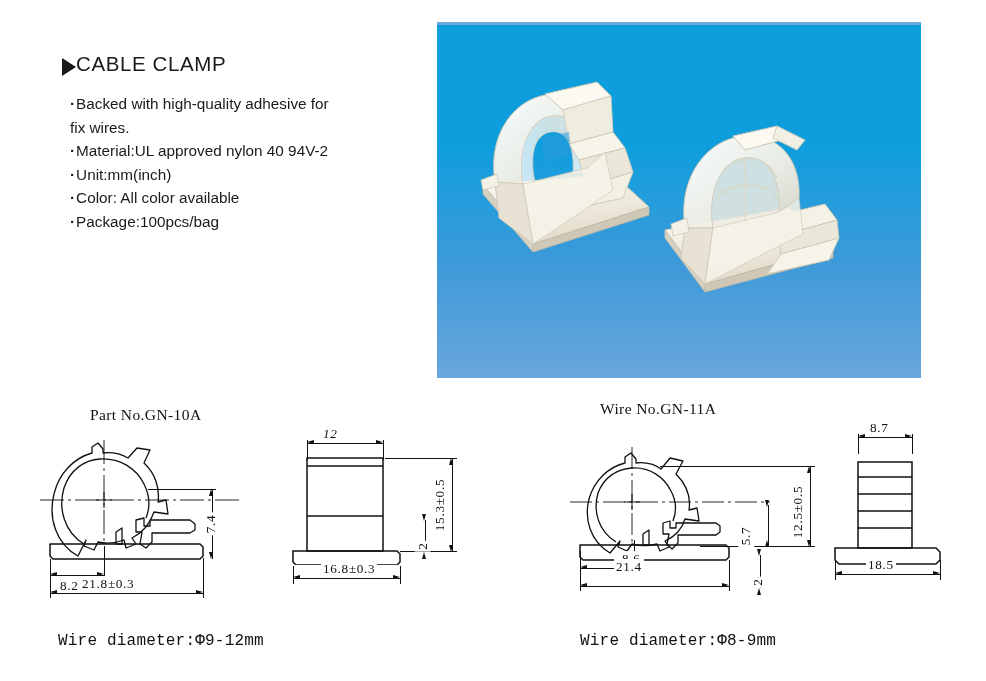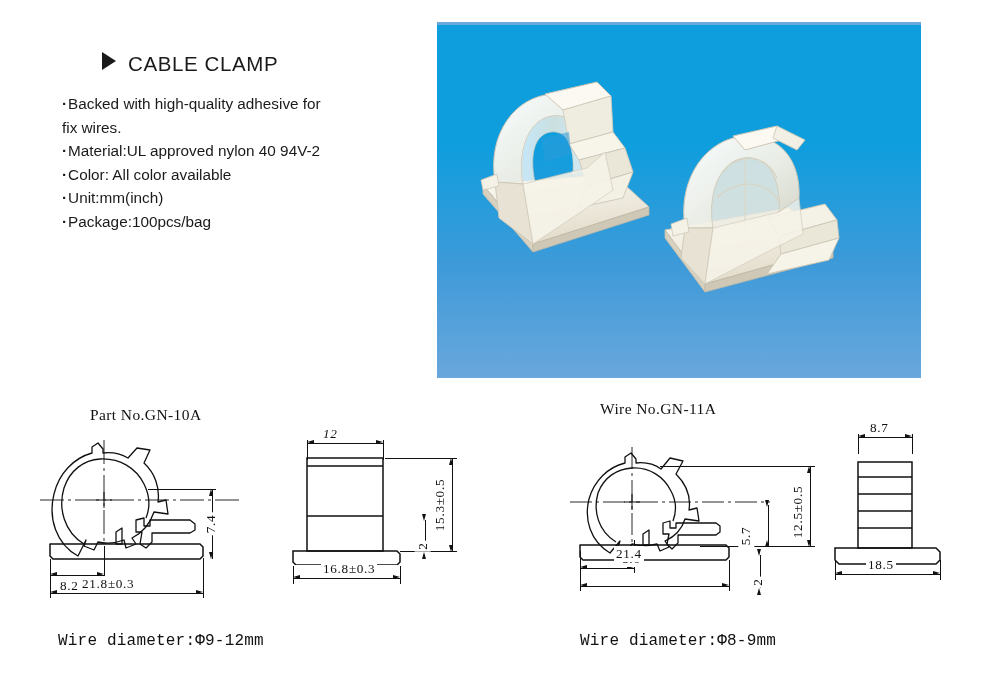--- a/index.html
+++ b/index.html
@@ -24,24 +24,22 @@
 
   
   .spec-block {
     position: absolute;
     left: 62px;
     top: 52px;
     width: 350px;
   }
   .title-row {
     display: flex;
-    align-items: flex-start;
-    gap: 12px;
+    align-items: flex-end;
     margin-bottom: 16px;
-    margin-left: 40px;
   }
   .tri-bullet {
     width: 0;
     height: 0;
     border-left: 14px solid #1a1a1a;
     border-top: 9px solid transparent;
     border-bottom: 9px solid transparent;
     flex: 0 0 auto;
   }
   .title-text {
@@ -54,20 +52,21 @@
     list-style: none;
     margin: 0;
     padding: 0;
   }
   .spec-list li {
     font-size: 15.3px;
     line-height: 23.5px;
     color: #1a1a1a;
     white-space: pre-wrap;
     font-family: "Liberation Sans", sans-serif;
+    margin-left: 8px;
   }
   .spec-list li::before {
     content: "\00B7";
     font-weight: bold;
     margin-right: 1px;
   }
 
   
   .photo {
     position: absolute;
@@ -150,22 +149,22 @@
 
   <div class="spec-block">
     <div class="title-row">
       <div class="tri-bullet"></div>
       <div class="title-text">CABLE CLAMP</div>
     </div>
     <ul class="spec-list">
       <li>Backed with high-quality adhesive for
 fix wires.</li>
       <li>Material:UL approved nylon 40 94V-2</li>
+      <li>Unit:mm(inch)</li>
       <li>Color: All color available</li>
-      <li>Unit:mm(inch)</li>
       <li>Package:100pcs/bag</li>
     </ul>
   </div>
 
   <div class="photo">
     <div class="topstrip"></div>
     <svg width="484" height="356" viewBox="0 0 484 356">
       <defs>
         <linearGradient id="bodyA" x1="0" y1="0" x2="1" y2="1">
           <stop offset="0" stop-color="#ffffff" stop-opacity="0.97"></stop>
@@ -389,21 +388,21 @@
   <div class="hline" style="left:580px; top:568px; width:54px;"></div>
   <div class="arrow-l" style="left:580px; top:565.4px;"></div>
   <div class="arrow-r" style="left:627px; top:565.4px;"></div>
   <div class="dim-text" style="left:588px; top:551px;margin-left:32px;">8.6</div>
 
   <div class="ext" style="left:580px; top:573px; height:18px;"></div>
   <div class="ext" style="left:729px; top:560px; height:31px;"></div>
   <div class="hline" style="left:580px; top:586px; width:149px;"></div>
   <div class="arrow-l" style="left:580px; top:583.4px;"></div>
   <div class="arrow-r" style="left:722px; top:583.4px;"></div>
-  <div class="dim-text" style="left:614px; top:546px;">21.4</div>
+  <div class="dim-text" style="left:614px; top:559px;">21.4</div>
 
   <div class="vline" style="left:760px; top:555px; height:33px;"></div>
   <div class="arrow-d" style="left:757.4px; top:549px;"></div>
   <div class="arrow-u" style="left:757.4px; top:588px;"></div>
   <div class="dim-text vert" style="left:752px; top:574px;">2</div>
 
   <div class="caption" style="left:580px; top:632px;">Wire diameter:Φ8-9mm</div>
 
   <svg class="dwg-svg" style="left:830px; top:448px;" width="140" height="118" viewBox="0 0 140 118">
     <g fill="none" stroke="#111" stroke-width="1.5">

